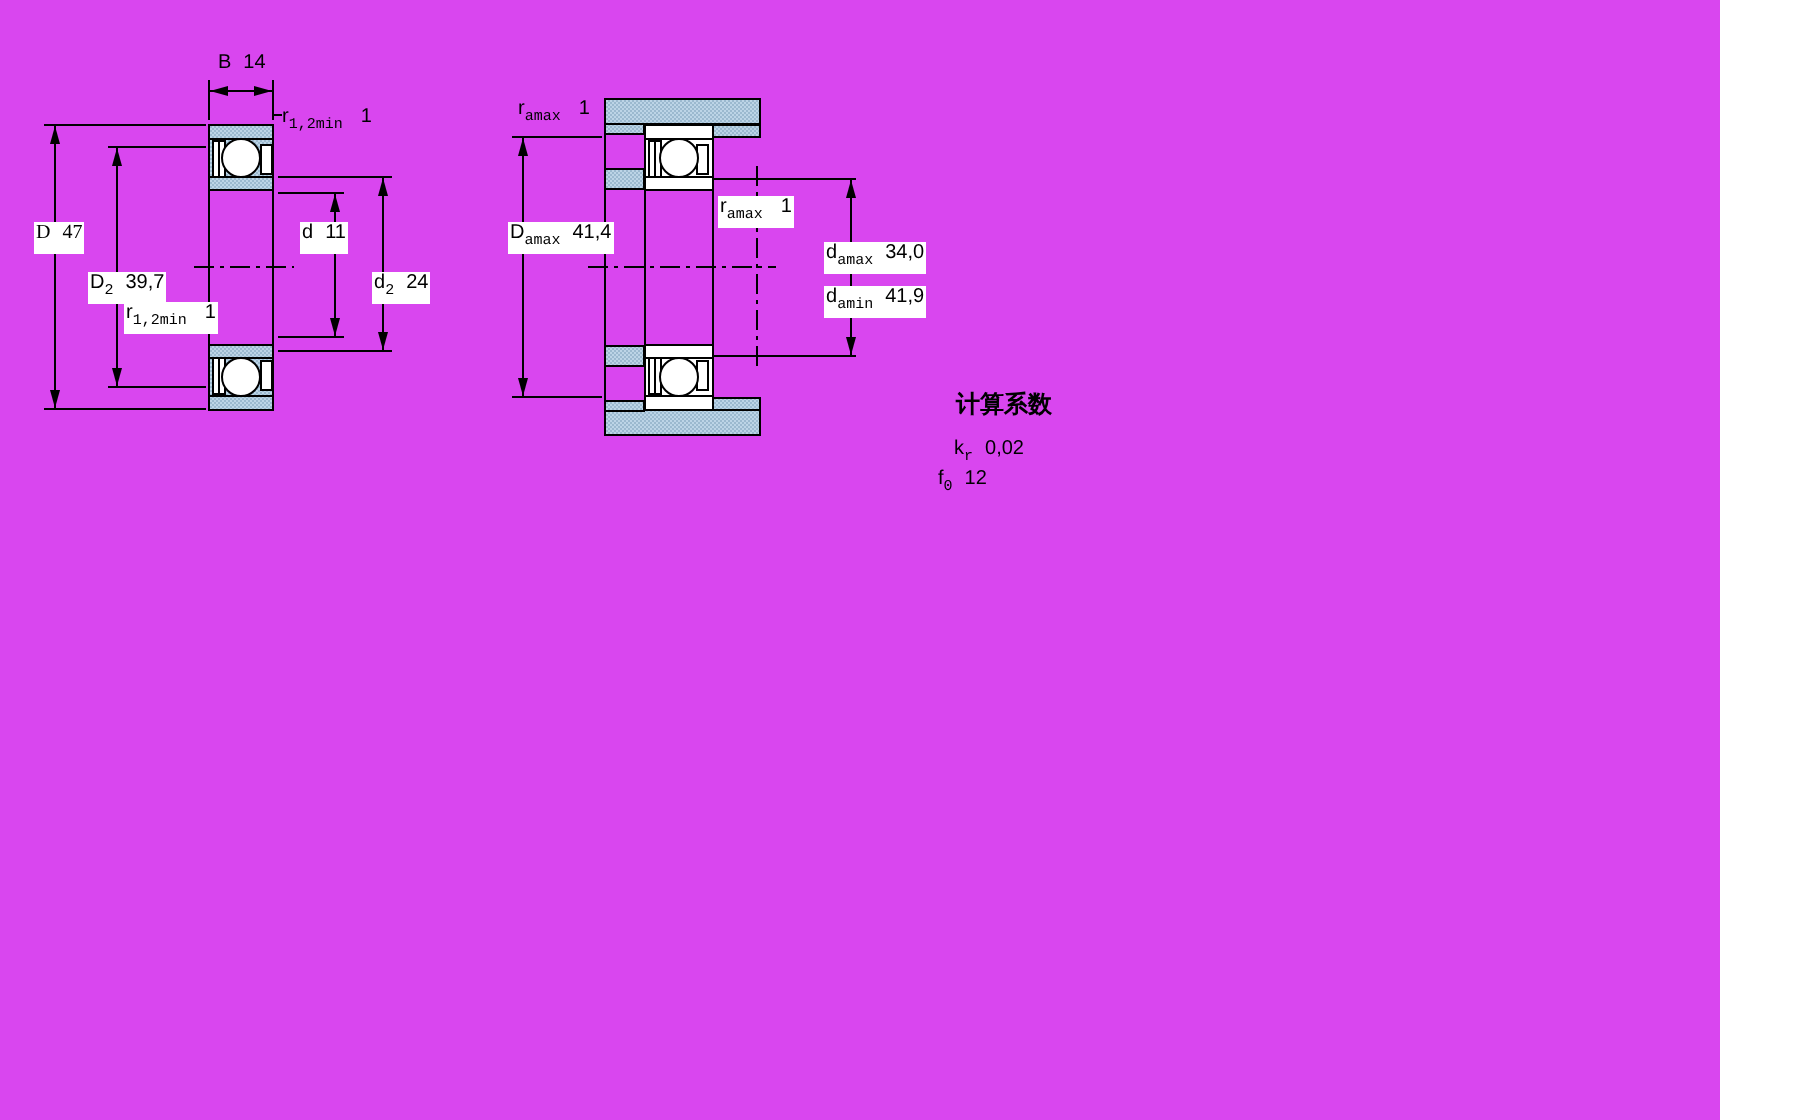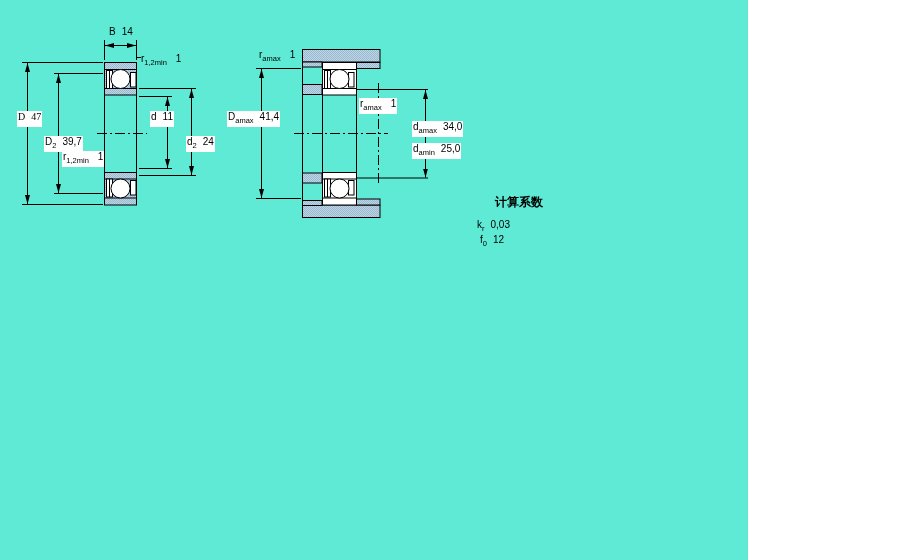--- a/index.html
+++ b/index.html
@@ -1,21 +1,21 @@
 <!DOCTYPE html>
 <html><head>
 <meta charset="utf-8">
 <style>
   html,body{margin:0;padding:0;background:#fff;}
-  #stage{position:relative;width:748px;height:560px;background:#5eead4;overflow:hidden;
+  #stage{position:relative;width:860px;height:560px;background:#d946ef;overflow:hidden;
          font-family:"Liberation Sans",sans-serif;color:#000;}
   #drawing{position:absolute;left:0;top:0;}
   .lbl{position:absolute;font-size:10px;line-height:12px;white-space:nowrap;color:#000;}
   .lbl.bg{background:#fff;padding:0 1px;}
-  .lbl sub{font-size:7.5px;vertical-align:-3px;}
+  .lbl sub{font-size:7.5px;vertical-align:-3px;font-family:Liberation Mono, monospace;}
   .lbl .val{margin-left:6px;}
   .lbl .val.wide{margin-left:9px;}
   .factors-title{font-size:12px;font-weight:bold;}
 </style>
 </head>
 <body>
 
 <div id="stage">
 
   <svg id="drawing" width="900" height="560" viewBox="0 0 900 560">
@@ -149,39 +149,39 @@
   </div>
 
   <div class="lbl bg" style="left:186px;top:136px;">
     <span>d</span><sub>2</sub><span class="val">24</span>
   </div>
 
   <div class="lbl" style="left:259px;top:49px;">
     <span>r</span><sub>amax</sub><span class="val wide">1</span>
   </div>
 
-  <div class="lbl bg" style="left:227px;top:111px;text-align:center;">
+  <div class="lbl bg" style="left:254px;top:111px;text-align:center;">
     <span>D</span><sub>amax</sub><span class="val">41,4</span>
   </div>
 
   <div class="lbl bg" style="left:359px;top:98px;">
     <span>r</span><sub>amax</sub><span class="val wide">1</span>
   </div>
 
   <div class="lbl bg" style="left:412px;top:121px;">
     <span>d</span><sub>amax</sub><span class="val">34,0</span>
   </div>
 
   <div class="lbl bg" style="left:412px;top:143px;">
-    <span>d</span><sub>amin</sub><span class="val">25,0</span>
+    <span>d</span><sub>amin</sub><span class="val">41,9</span>
   </div>
 
-  <div class="lbl factors-title" style="left:478px;top:196px;margin-left:17px;">计算系数</div>
+  <div class="lbl factors-title" style="left:478px;top:196px;">计算系数</div>
 
   <div class="lbl" style="left:477px;top:219px;">
-    <span>k</span><sub>r</sub><span class="val">0,03</span>
+    <span>k</span><sub>r</sub><span class="val">0,02</span>
   </div>
 
-  <div class="lbl" style="left:480px;top:234px;">
+  <div class="lbl" style="left:469px;top:234px;">
     <span>f</span><sub>0</sub><span class="val">12</span>
   </div>
 
 </div>
 
 </body></html>

